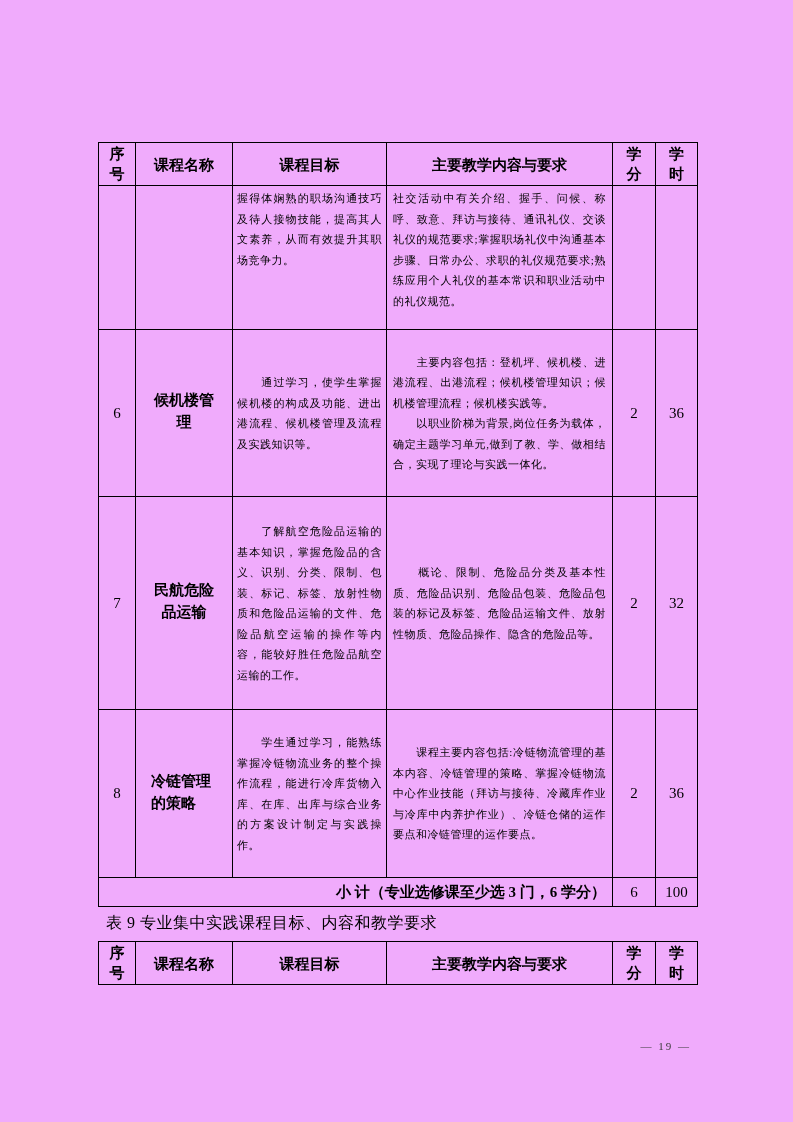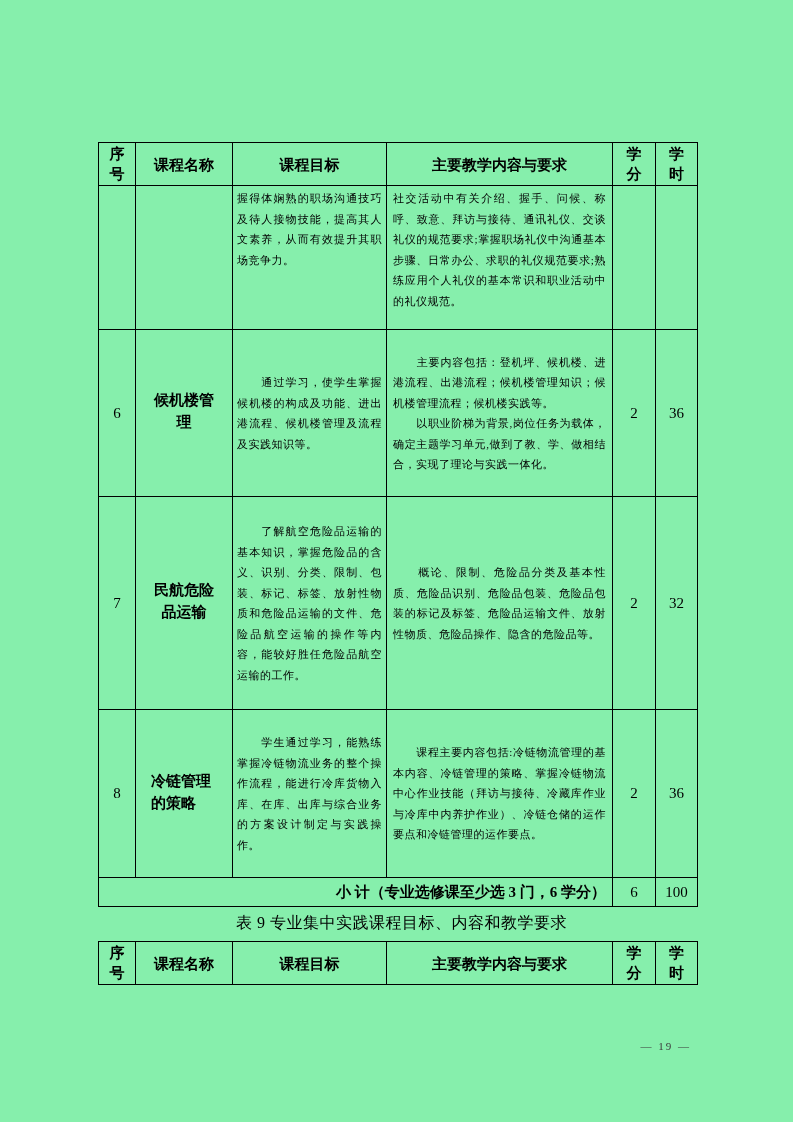--- a/index.html
+++ b/index.html
@@ -3,21 +3,21 @@
 <meta charset="utf-8">
 <style>
   * { box-sizing: border-box; }
   html, body { margin: 0; padding: 0; }
   body {
     width: 793px; height: 1122px;
     background: #ffffff;
     color: #000;
     font-family: "Liberation Serif", "DejaVu Serif", serif;
   }
-  .sheet { position: relative; width: 793px; height: 1122px; overflow: hidden; background: #86efac; }
+  .sheet { position: relative; width: 793px; height: 1122px; overflow: hidden; background: #f0abfc; }
 
   table.doc-table {
     position: absolute;
     left: 98px;
     width: 599px;
     border-collapse: collapse;
     table-layout: fixed;
   }
   #course-table { top: 142px; }
   #practice-table { top: 941px; }
@@ -91,21 +91,20 @@
     font-size: 15px;
     text-align: right;
     padding-right: 6px;
   }
   td.sub-num { font-size: 15px; text-align: center; }
 
   .table-caption {
     position: absolute;
     left: 98px; top: 913px;
     width: 599px;
-    text-align: center;
     font-size: 16px;
     letter-spacing: 0.5px;
     font-family: "Liberation Serif", "DejaVu Serif", serif;
     padding-left: 8px;
   }
 
   .page-number {
     position: absolute;
     top: 1040px;
     right: 102px;

